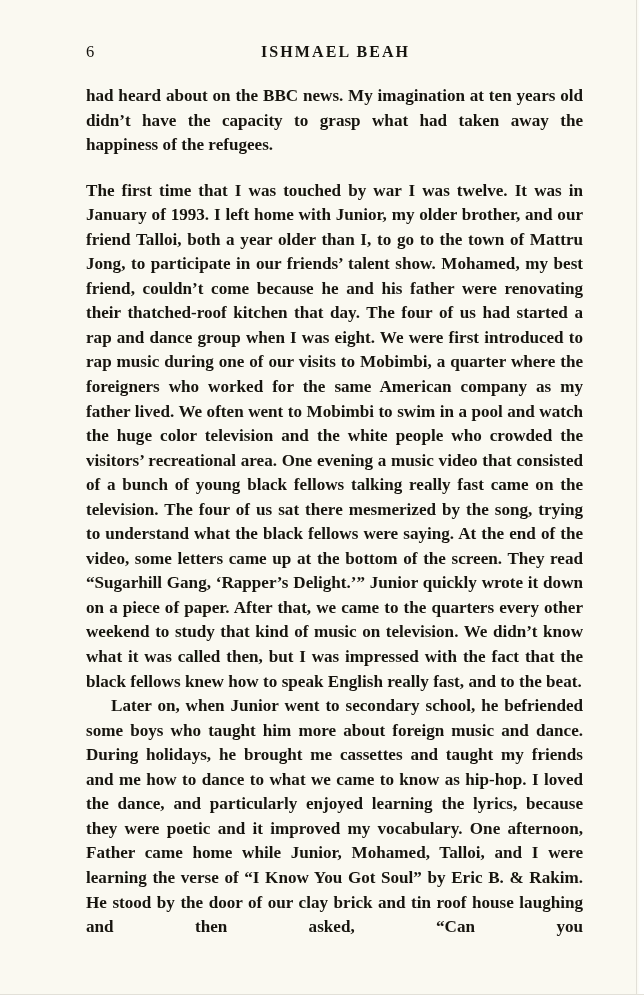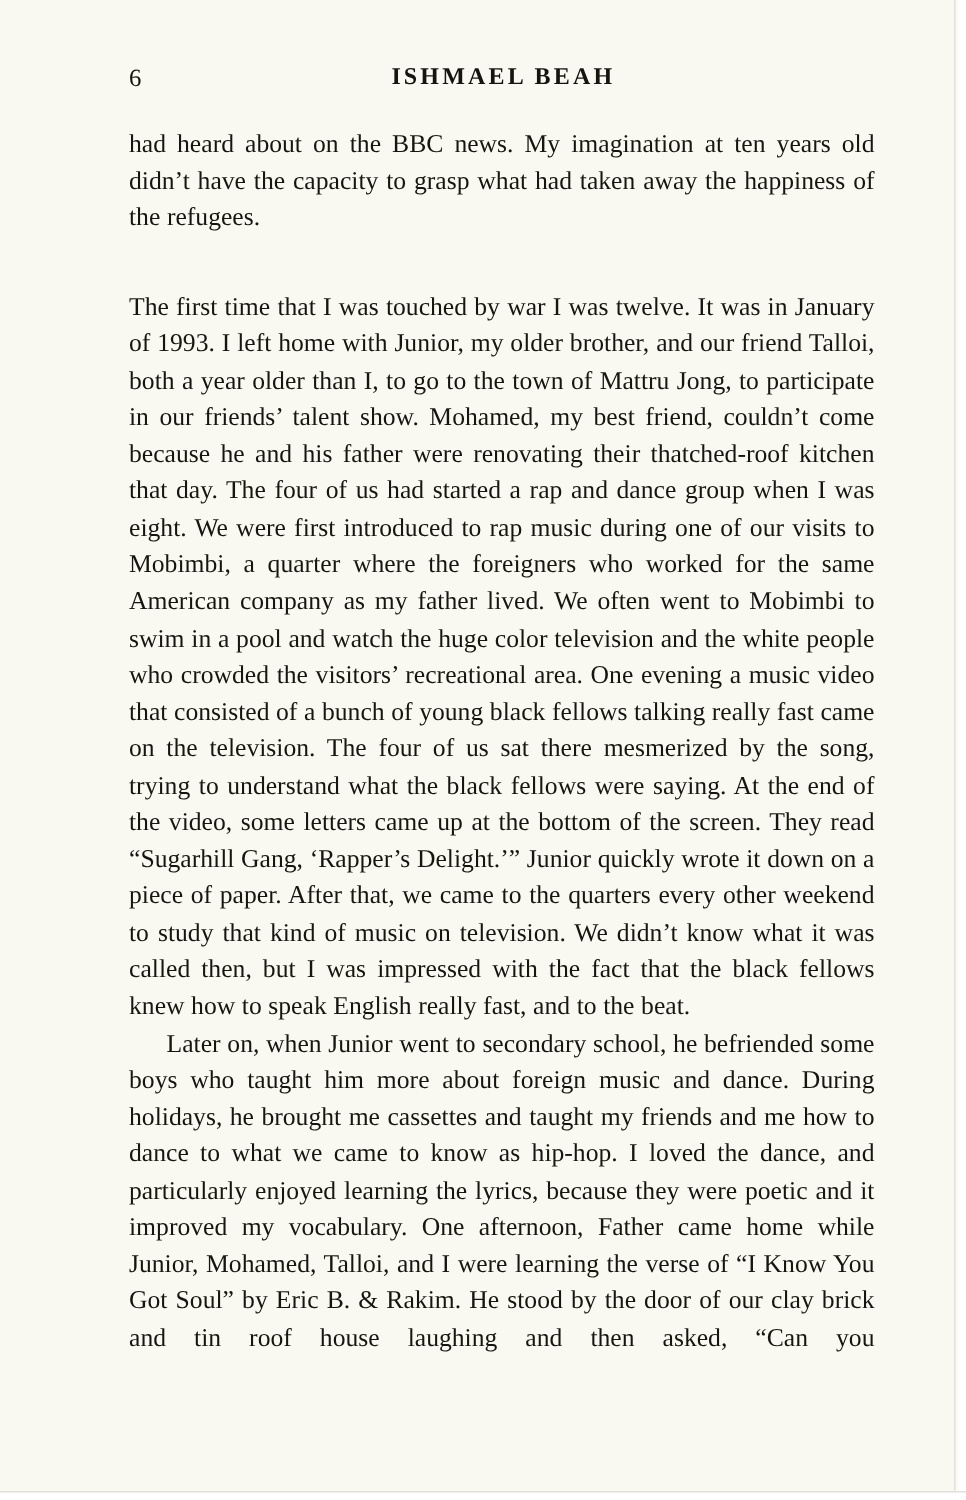--- a/index.html
+++ b/index.html
@@ -84,23 +84,24 @@
   .para {
     margin: 0;
     font-size: 17.1px;
     line-height: 24.55px;
     color: #17150f;
     text-align: justify;
     text-justify: inter-word;
     hyphens: none;
     -webkit-hyphens: none;
     word-spacing: 0.1px;
+    font-weight: bold;
   }
   .para.gap-before {
-    margin-top: 35px;
+    margin-top: 21px;
   }
   .para.indent {
     text-indent: 25px;
   }
   
   .para:after {
     content: "";
     display: inline-block;
     width: 100%;
   }

